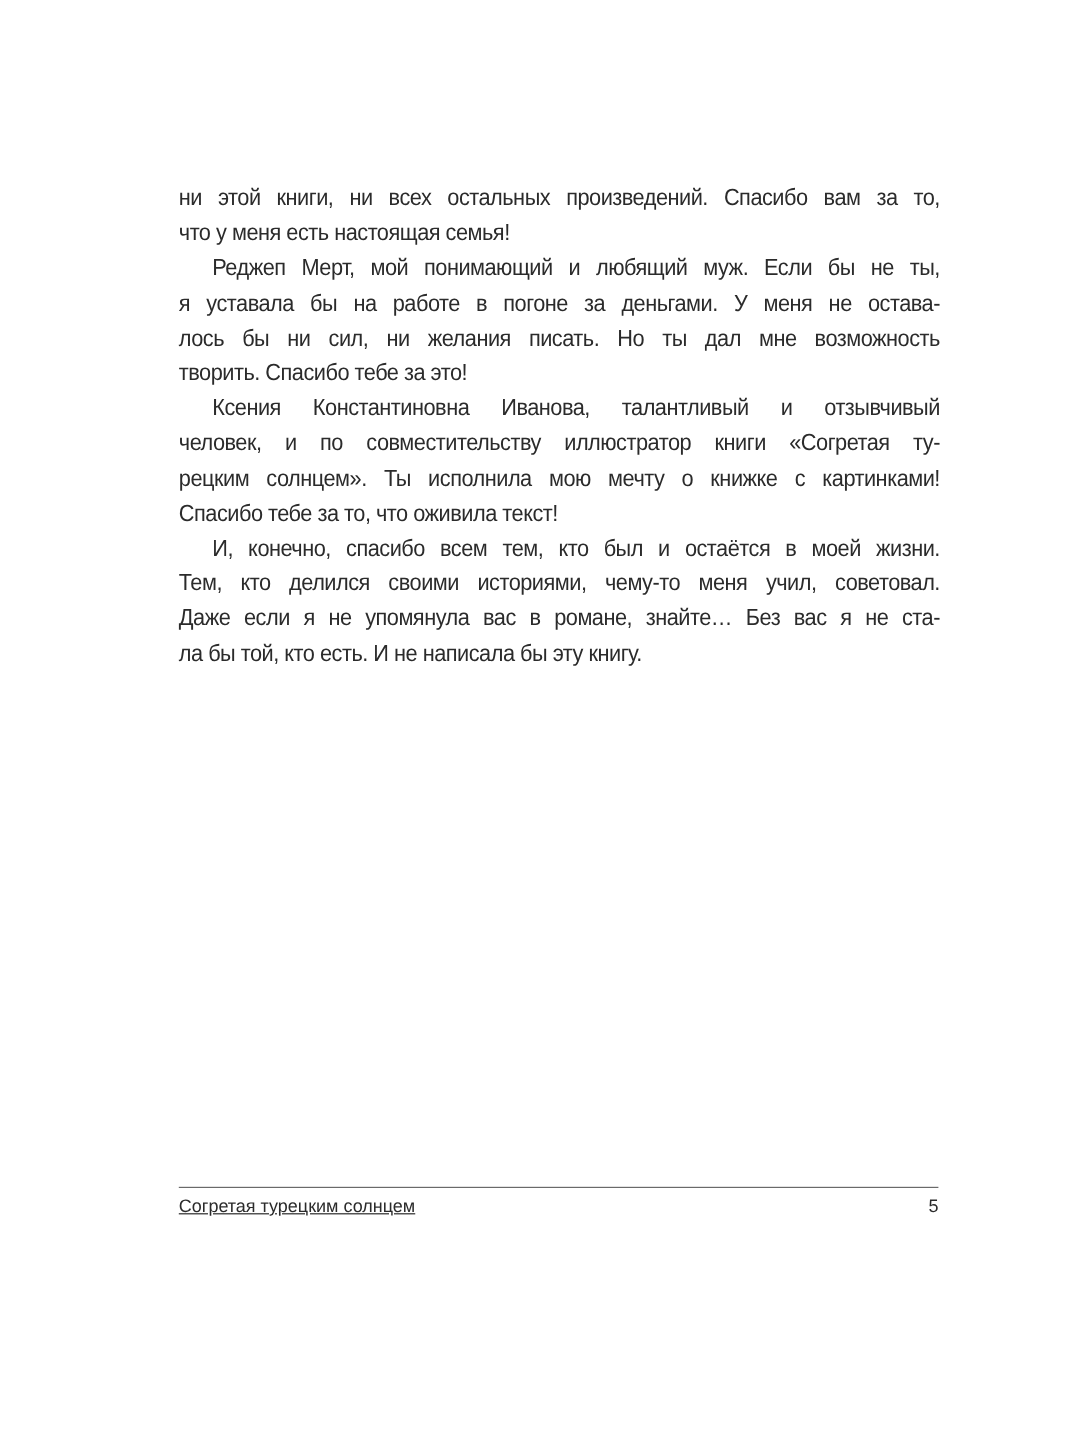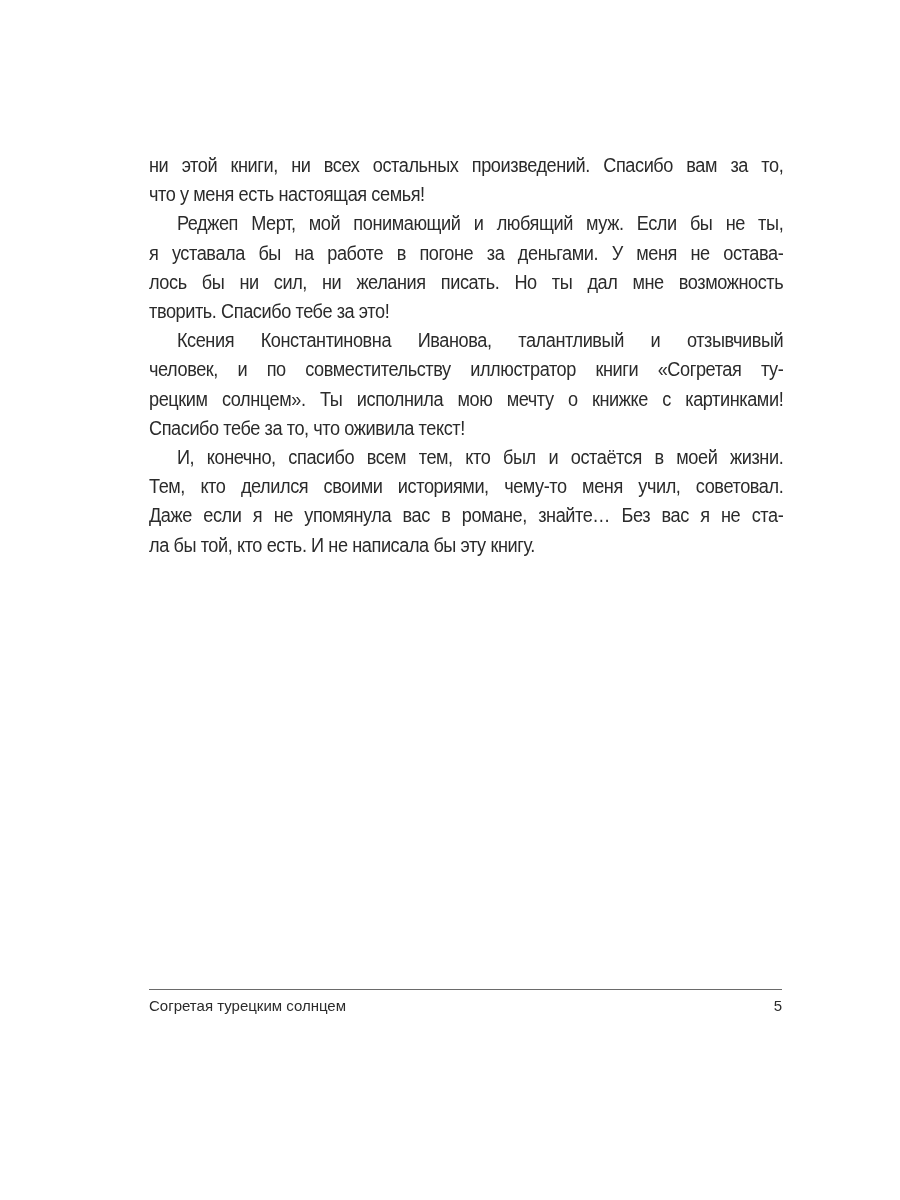--- a/index.html
+++ b/index.html
@@ -60,20 +60,21 @@
       width: 633px;
       height: 22px;
       font-size: 15px;
       line-height: 22px;
       color: #2b2b2b;
     }
     .footer .title {
       position: absolute;
       left: 0;
       top: 0;
+      text-decoration: underline;
     }
     .footer .page-num {
       position: absolute;
       right: 0;
       top: 0;
     }
   </style>
 </head>
 <body>
 

